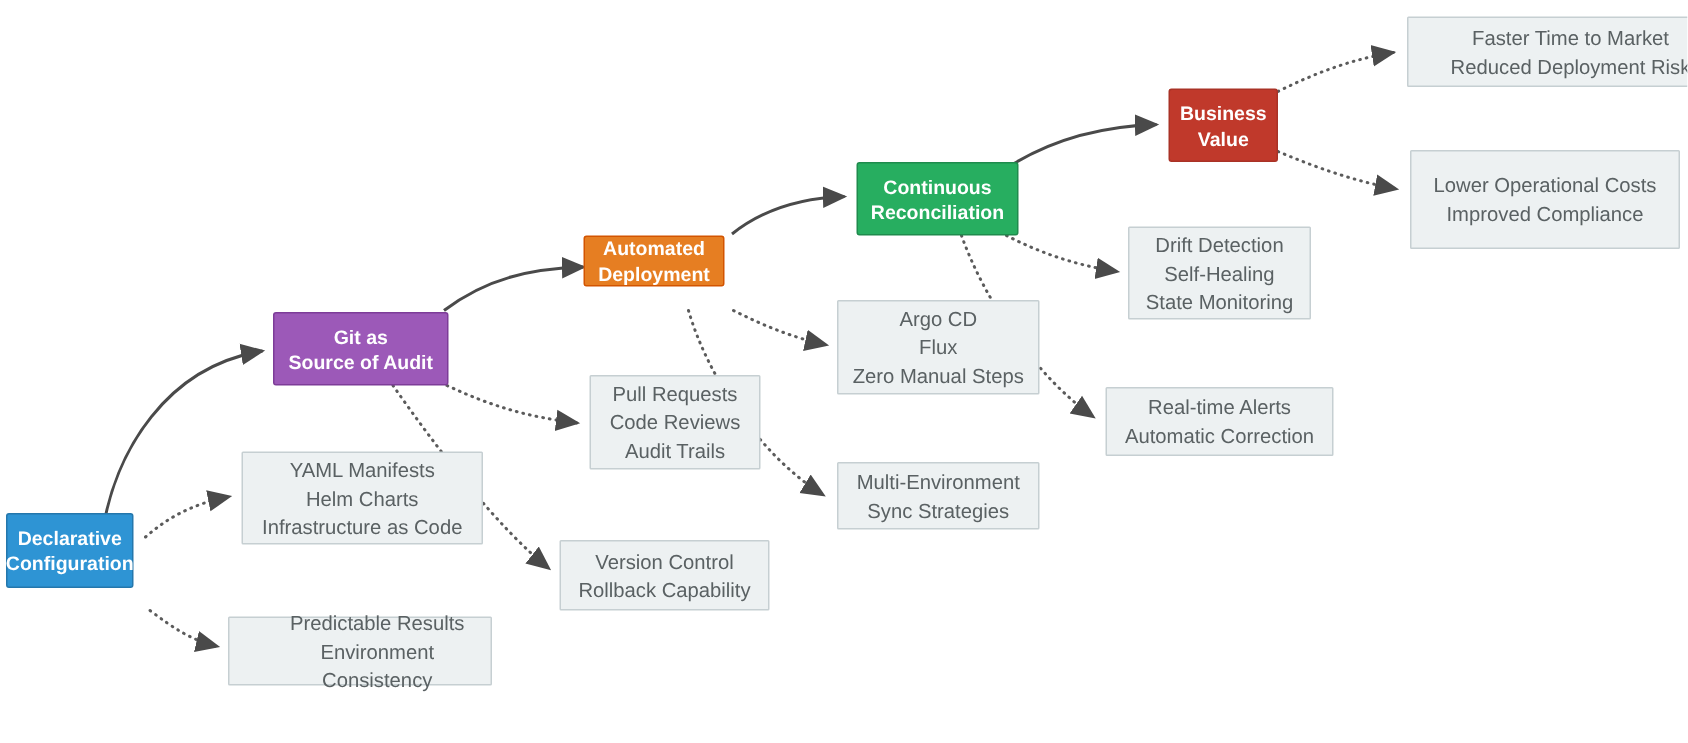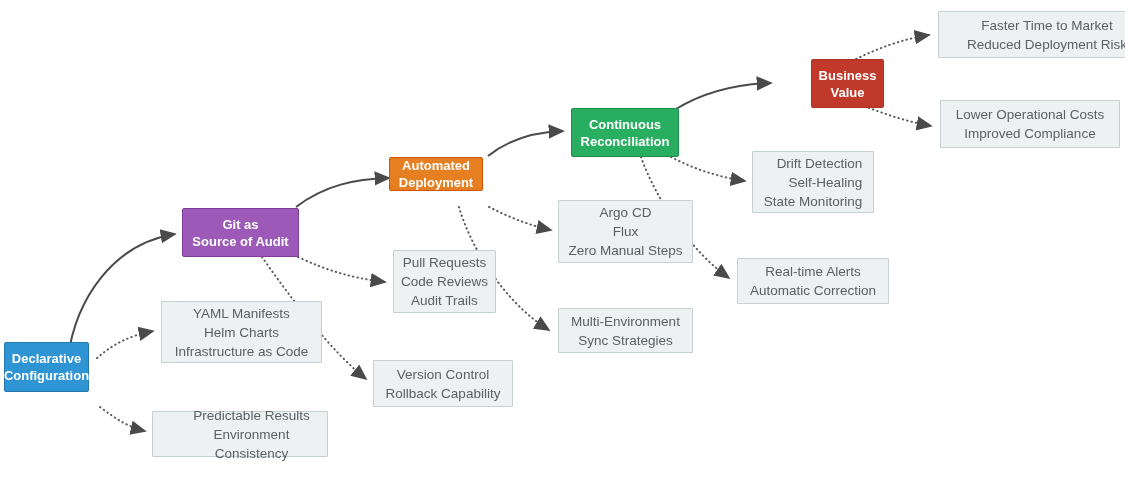--- a/index.html
+++ b/index.html
@@ -21,21 +21,21 @@
     text-align:center;white-space:pre-line;
   }
   .main-node{
     color:#ffffff;font-weight:bold;font-size:13px;line-height:17px;
     border:1.5px solid;border-radius:2px;
   }
   .main-node.blue  {background:var(--node-blue);  border-color:var(--node-blue-border);}
   .main-node.purple{background:var(--node-purple);border-color:var(--node-purple-border);}
   .main-node.orange{background:var(--node-orange);border-color:var(--node-orange-border);}
   .main-node.green {background:var(--node-green); border-color:var(--node-green-border);}
-  .main-node.red   {background:var(--node-red);   border-color:var(--node-red-border);margin-left:32px;}
+  .main-node.red   {background:var(--node-red);   border-color:var(--node-red-border);}
   .detail-node{
     background:var(--detail-bg,#edf1f2);
     border:1px solid var(--detail-border,#c6cfd2);
     color:var(--detail-text,#5a6163);
     font-size:13.5px;line-height:19px;border-radius:1px;
   }
 </style>
 </head>
 <body>
 
@@ -80,40 +80,40 @@
   <div class="node main-node red" style="left:779px;top:59px;width:73px;height:49px;">Business
 Value</div>
 
   <div class="node detail-node" style="left:161px;top:301px;width:161px;height:62px;text-align:center;">YAML Manifests
 Helm Charts
 Infrastructure as Code</div>
 
   <div class="node detail-node" style="left:152px;top:411px;width:176px;height:46px;padding-left:23px;">Predictable Results
 Environment Consistency</div>
 
-  <div class="node detail-node" style="left:393px;top:250px;width:103px;height:63px;">Pull Requests
+  <div class="node detail-node" style="left:393px;top:250px;width:114px;height:63px;">Pull Requests
 Code Reviews
 Audit Trails</div>
 
   <div class="node detail-node" style="left:373px;top:360px;width:140px;height:47px;">Version Control
 Rollback Capability</div>
 
   <div class="node detail-node" style="left:558px;top:200px;width:135px;height:63px;">Argo CD
 Flux
 Zero Manual Steps</div>
 
   <div class="node detail-node" style="left:558px;top:308px;width:135px;height:45px;">Multi-Environment
 Sync Strategies</div>
 
-  <div class="node detail-node" style="left:752px;top:151px;width:122px;height:62px;text-align:right;">Drift Detection
+  <div class="node detail-node" style="left:752px;top:151px;width:122px;height:62px;">Drift Detection
 Self-Healing
 State Monitoring</div>
 
   <div class="node detail-node" style="left:737px;top:258px;width:152px;height:46px;">Real-time Alerts
 Automatic Correction</div>
 
   <div class="node detail-node" style="left:938px;top:11px;width:218px;height:47px;">Faster Time to Market
 Reduced Deployment Risk</div>
 
-  <div class="node detail-node" style="left:940px;top:100px;width:180px;height:48px;">Lower Operational Costs
+  <div class="node detail-node" style="left:940px;top:100px;width:180px;height:66px;">Lower Operational Costs
 Improved Compliance</div>
 
 </div>
 
 </body></html>

